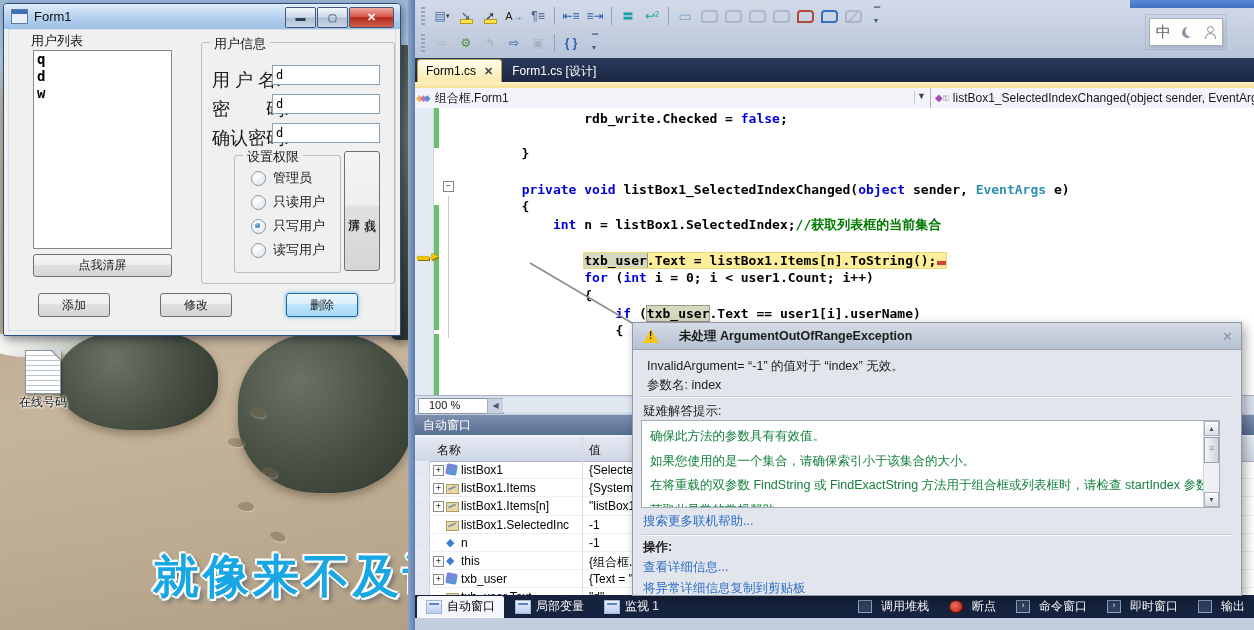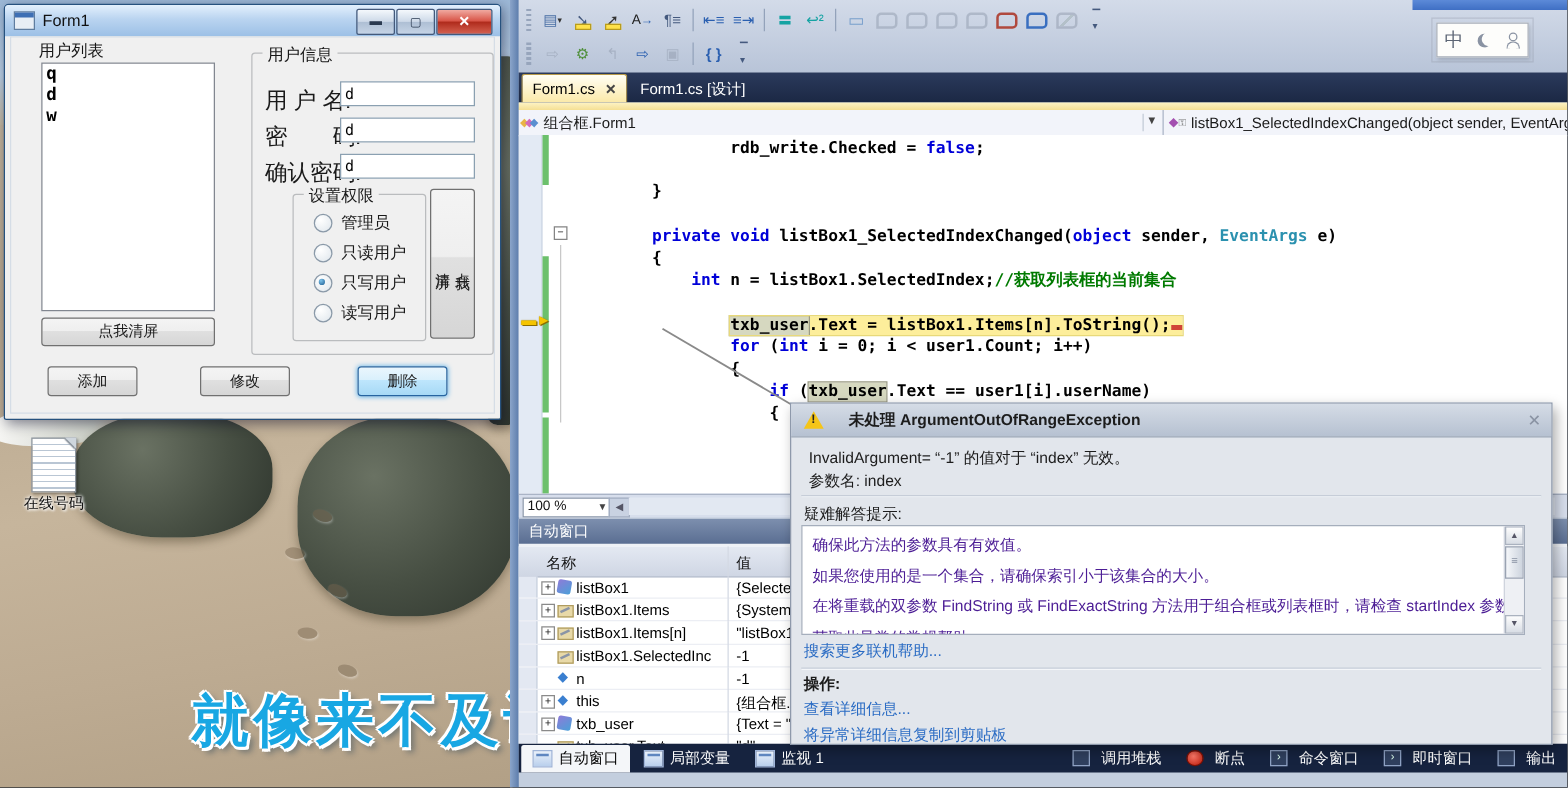--- a/index.html
+++ b/index.html
@@ -94,21 +94,21 @@
   .collapse-box{position:absolute;left:28px;top:73px;width:9px;height:9px;border:1px solid #848484;background:#fff;font:8px/8px "DejaVu Sans Mono",monospace;text-align:center;color:#333;}
   #code{position:absolute;left:44px;top:2px;font:13px/17.7px "DejaVu Sans Mono",monospace;color:#000;}
   .codeline{height:17.7px;white-space:pre;font-weight:bold;}
   .k{color:#0000d8;} .t{color:#2b91af;} .cm{color:#007a00;} 
   .hl{background:#fdee9b;outline:1px solid #e8d97a;}
   .boxed{background:#d6d8c0;outline:1px solid #9a9a84;}
   .errmark{display:inline-block;width:9px;height:4px;background:#d04437;margin-left:1px;vertical-align:baseline;}
   .cur-arrow{position:absolute;left:2px;top:141px;color:#f5c400;font-size:12px;text-shadow:0 0 1px #8a6d00,1px 1px 0 #8a6d00;}
   
   #zoombar{position:absolute;left:7px;top:395px;right:0;height:18px;background:#d7deec;border-top:1px solid #aab4c6;}
-  #zoom-select{position:absolute;left:3px;top:2px;width:62px;height:14px;background:#fff;border:1px solid #8794a8;font-size:11px;padding:0 3px;color:#111;}
+  #zoom-select{position:absolute;left:3px;top:2px;width:62px;height:14px;background:#fff;border:1px solid #8794a8;font-size:11px;padding:0 10px;color:#111;}
   #zoom-select .za{position:absolute;right:1px;top:2px;font-size:8px;color:#444;}
   #hscroll-left{position:absolute;left:72px;top:2px;width:15px;height:14px;background:#c9d2e2;border:1px solid #a3aec2;font-size:8px;color:#556;text-align:center;line-height:13px;}
   #hscroll-track{position:absolute;left:88px;top:2px;right:10px;height:14px;background:#e2e8f2;}
   
   #autos{position:absolute;left:7px;top:415px;right:0;height:180px;background:#eef1f6;}
   #autos-title{position:absolute;left:0;top:0;right:0;height:20px;background:linear-gradient(#7d8fae,#5a6e92);color:#fff;font-size:12px;line-height:20px;padding-left:8px;}
   #autos-grid{position:absolute;left:0;top:22px;right:0;bottom:0;background:#fff;overflow:hidden;}
   #autos-head{position:absolute;left:0;top:0;right:0;height:24px;background:linear-gradient(#e4e9f2,#cfd6e4);border-bottom:1px solid #aab4c6;font-size:12px;color:#111;}
   #autos-head .c1{position:absolute;left:22px;top:5px;} #autos-head .c2{position:absolute;left:174px;top:5px;}
   .vline{position:absolute;left:167px;top:0;bottom:0;width:1px;background:#d4d9e3;}
@@ -140,21 +140,21 @@
   #exc-head{position:absolute;left:0;top:0;right:0;height:26px;background:linear-gradient(#d5dce6,#b6c1d1);border-bottom:1px solid #9aa5b5;display:flex;align-items:center;}
   #exc-head .warn{width:0;height:0;border-left:8px solid transparent;border-right:8px solid transparent;border-bottom:14px solid #f5c518;margin:0 8px 0 10px;position:relative;}
   #exc-head .warn:after{content:"!";position:absolute;left:-2px;top:1px;font-size:10px;font-weight:bold;color:#222;}
   #exc-title{font-weight:bold;margin-left:12px;}
   #exc-close{margin-left:auto;margin-right:8px;color:#8a93a3;font-size:13px;}
   #exc-msg{position:absolute;left:14px;top:34px;line-height:19px;}
   .exc-hr{position:absolute;left:8px;right:8px;height:1px;background:#c6cdd8;border-bottom:1px solid #f4f6f9;}
   #tips-header{position:absolute;left:10px;top:80px;font-weight:normal;}
   #tips-box{position:absolute;left:8px;top:97px;width:577px;height:86px;background:#fff;border:1px solid #a5aebc;overflow:hidden;}
   #tips{position:absolute;left:8px;top:3px;right:20px;}
-  .tip{display:block;color:#4c1d95;line-height:24.5px;white-space:nowrap;text-decoration:none;}
+  .tip{display:block;color:#15803d;line-height:24.5px;white-space:nowrap;text-decoration:none;}
   #tips-sb{position:absolute;right:0;top:0;bottom:0;width:15px;background:#eef0f4;border-left:1px solid #cfd4dd;}
   .sb-btn{position:absolute;left:0;width:15px;height:15px;background:linear-gradient(#fdfdfd,#d8dde5);border:1px solid #aab2bf;box-sizing:border-box;font-size:7px;color:#556;text-align:center;line-height:13px;}
   #tips-sb .up{top:0;} #tips-sb .dn{bottom:0;}
   #tips-sb .thumb{position:absolute;left:0;top:16px;width:15px;height:26px;background:linear-gradient(90deg,#f5f7fa,#cdd4de);border:1px solid #9aa3b2;box-sizing:border-box;}
   #tips-sb .thumb:after{content:"≡";position:absolute;left:4px;top:5px;font-size:9px;color:#8a93a3;}
   .exc-link{position:absolute;left:10px;color:#2b6cc4;white-space:nowrap;}
   #exc-actions-h{position:absolute;left:10px;top:216px;font-weight:bold;}
   
   #callout{position:absolute;left:0;top:0;width:1254px;height:630px;pointer-events:none;z-index:40;}
 </style>

